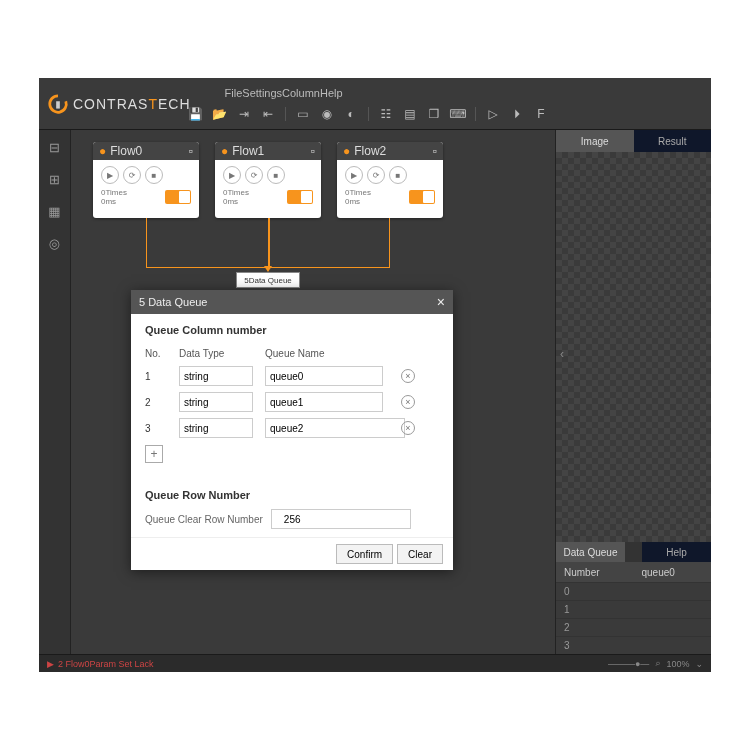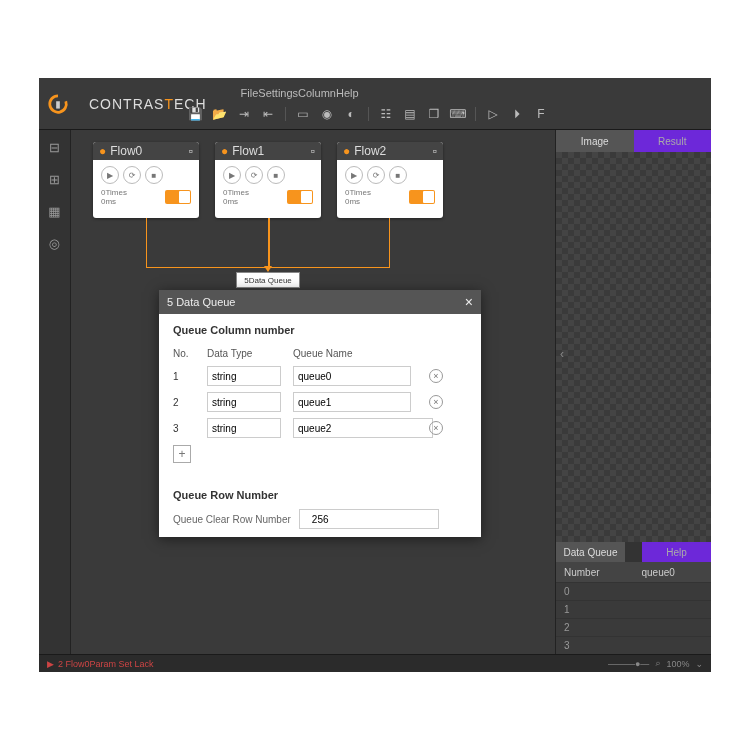--- a/index.html
+++ b/index.html
@@ -1,19 +1,19 @@
 <!DOCTYPE html>
 <html><head>
 <meta charset="utf-8">
 <style>
 * { box-sizing: border-box; margin: 0; padding: 0; font-family: Arial, sans-serif; }
 body { background: #fff; width: 750px; height: 750px; overflow: hidden; }
 .app { position: absolute; left: 39px; top: 78px; width: 672px; height: 594px; background: #2b2b2b; color: #ccc; font-size: 11px; }
 .header { height: 52px; background: #3a3a3a; border-bottom: 1px solid #1a1a1a; display: flex; align-items: center; padding: 0 8px; }
-.logo { display: flex; align-items: center; gap: 20px; }
+.logo { display: flex; align-items: center; gap: 4px; }
 .logo-mark { width: 22px; height: 22px; }
 .logo-text { font-size: 14px; letter-spacing: 1px; color: #ddd; font-weight: 300; }
 .logo-text .orange { color: #f7941d; }
 .menubar { display: flex; margin-left: 34px; margin-top: -22px; font-size: 11px; color: #bbb; }
 .menubar span { cursor: pointer; }
 .toolbar { position: absolute; left: 148px; top: 28px; display: flex; gap: 6px; align-items: center; }
 .tb-icon { width: 18px; height: 16px; display: flex; align-items: center; justify-content: center; color: #bbb; cursor: pointer; font-size: 12px; }
 .tb-sep { width: 1px; height: 14px; background: #555; margin: 0 2px; }
 .body { display: flex; height: calc(100% - 52px - 18px); }
 .sidebar-left { width: 32px; background: #333; border-right: 1px solid #222; display: flex; flex-direction: column; align-items: center; padding-top: 8px; gap: 14px; }
@@ -27,41 +27,41 @@
 .flow-btn { width: 18px; height: 18px; border: 1px solid #bbb; border-radius: 50%; display: flex; align-items: center; justify-content: center; font-size: 8px; color: #777; cursor: pointer; }
 .flow-info { display: flex; justify-content: space-between; align-items: center; padding: 2px 8px 4px; font-size: 8px; color: #777; }
 .toggle { width: 26px; height: 14px; background: #f7941d; border-radius: 2px; position: relative; }
 .toggle::after { content: ''; position: absolute; right: 1px; top: 1px; width: 11px; height: 12px; background: #fff; border-radius: 1px; }
 .wire { position: absolute; border: 1px solid #f7941d; border-top: none; }
 .wire1 { left: 75px; top: 88px; width: 122px; height: 50px; border-right: none; }
 .wire2 { left: 197px; top: 88px; width: 0; height: 50px; border-left: 1px solid #f7941d; border-bottom: none; }
 .wire3 { left: 197px; top: 88px; width: 122px; height: 50px; border-left: none; }
 .arrow { position: absolute; left: 193px; top: 136px; width: 0; height: 0; border-left: 4px solid transparent; border-right: 4px solid transparent; border-top: 6px solid #f7941d; }
 .node { position: absolute; left: 165px; top: 142px; width: 64px; height: 16px; background: #fff; border: 1px solid #888; font-size: 8px; display: flex; align-items: center; justify-content: center; color: #333; }
-.dialog { position: absolute; left: 60px; top: 160px; width: 322px; background: #fff; box-shadow: 0 2px 12px rgba(0,0,0,.5); font-size: 11px; color: #333; margin-left: 28px; }
+.dialog { position: absolute; left: 60px; top: 160px; width: 322px; background: #fff; box-shadow: 0 2px 12px rgba(0,0,0,.5); font-size: 11px; color: #333; }
 .dlg-head { height: 24px; background: #555; color: #eee; display: flex; align-items: center; justify-content: space-between; padding: 0 8px; font-size: 11px; }
 .dlg-close { cursor: pointer; font-size: 14px; }
 .dlg-body { padding: 10px 14px 8px; }
 .dlg-section { font-weight: bold; font-size: 11px; margin-bottom: 8px; }
 .tbl-head { display: flex; font-size: 10px; color: #555; padding: 4px 0; }
 .tbl-head div:nth-child(1), .tbl-row div:nth-child(1) { width: 34px; }
 .tbl-head div:nth-child(2), .tbl-row div:nth-child(2) { width: 86px; }
 .tbl-head div:nth-child(3), .tbl-row div:nth-child(3) { width: 130px; }
 .tbl-row { display: flex; align-items: center; padding: 3px 0; font-size: 10px; }
 .tbl-row input, .tbl-row select { height: 20px; border: 1px solid #ccc; font-size: 10px; padding: 0 4px; }
 .tbl-row .del { width: 14px; height: 14px; border: 1px solid #999; border-radius: 50%; display: flex; align-items: center; justify-content: center; font-size: 9px; color: #777; margin-left: 6px; cursor: pointer; }
 .add-btn { width: 18px; height: 18px; border: 1px solid #aaa; display: flex; align-items: center; justify-content: center; font-size: 12px; color: #777; margin-top: 4px; cursor: pointer; }
 .row-num { margin-top: 26px; }
 .cache-row { display: flex; align-items: center; gap: 8px; margin-top: 8px; font-size: 10px; color: #666; }
 .cache-row input { width: 140px; height: 20px; border: 1px solid #ccc; font-size: 10px; padding: 0 12px; }
 .dlg-foot { display: flex; justify-content: flex-end; gap: 4px; padding: 6px 10px; border-top: 1px solid #eee; }
 .dlg-foot button { height: 20px; padding: 0 10px; font-size: 10px; border: 1px solid #bbb; background: #f3f3f3; cursor: pointer; }
 .right-panel { width: 156px; background: #333; border-left: 1px solid #222; display: flex; flex-direction: column; }
 .tabs { display: flex; height: 22px; }
-.tab { flex: 1; display: flex; align-items: center; justify-content: center; font-size: 10px; background: #6d28d9; color: #aaa; cursor: pointer; }
+.tab { flex: 1; display: flex; align-items: center; justify-content: center; font-size: 10px; background: #0f172a; color: #aaa; cursor: pointer; }
 .tab.active { background: #555; color: #ddd; }
 .checker { flex: 1; background-image:
   linear-gradient(45deg,#3a3a3a 25%,transparent 25%),
   linear-gradient(-45deg,#3a3a3a 25%,transparent 25%),
   linear-gradient(45deg,transparent 75%,#3a3a3a 75%),
   linear-gradient(-45deg,transparent 75%,#3a3a3a 75%);
   background-size: 12px 12px;
   background-position: 0 0,0 6px,6px -6px,-6px 0;
   background-color: #444;
   position: relative;
@@ -222,20 +222,24 @@
           <div class="add-btn">+</div>
 
           <div class="row-num">
             <div class="dlg-section">Queue Row Number</div>
             <div class="cache-row">
               <span>Queue Clear Row Number</span>
               <input type="number" value="256" style="">
             </div>
           </div>
         </div>
+        <div class="dlg-foot">
+          <button>Confirm</button>
+          <button>Clear</button>
+        </div>
       </div>
     </div>
 
     <div class="right-panel">
       <div class="tabs">
         <div class="tab active">Image</div>
         <div class="tab">Result</div>
       </div>
       <div class="checker">
         <div class="chev">‹</div>

